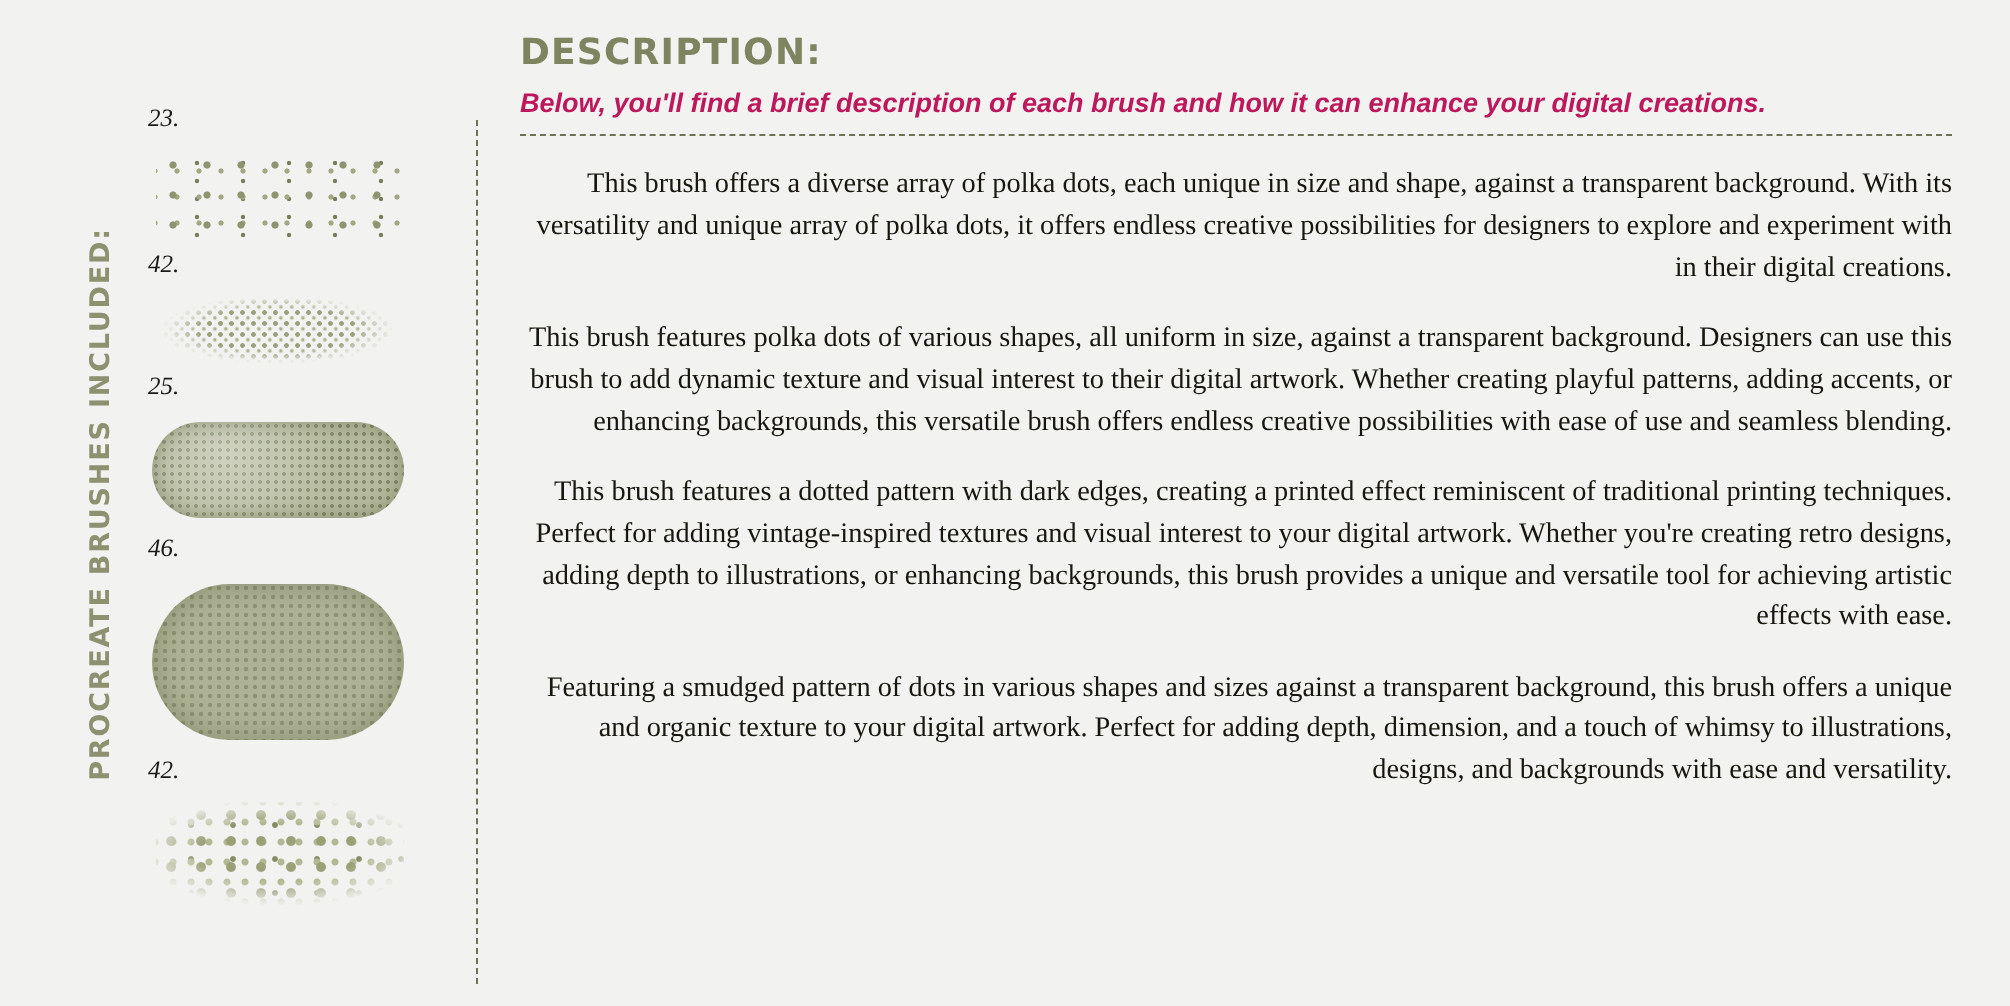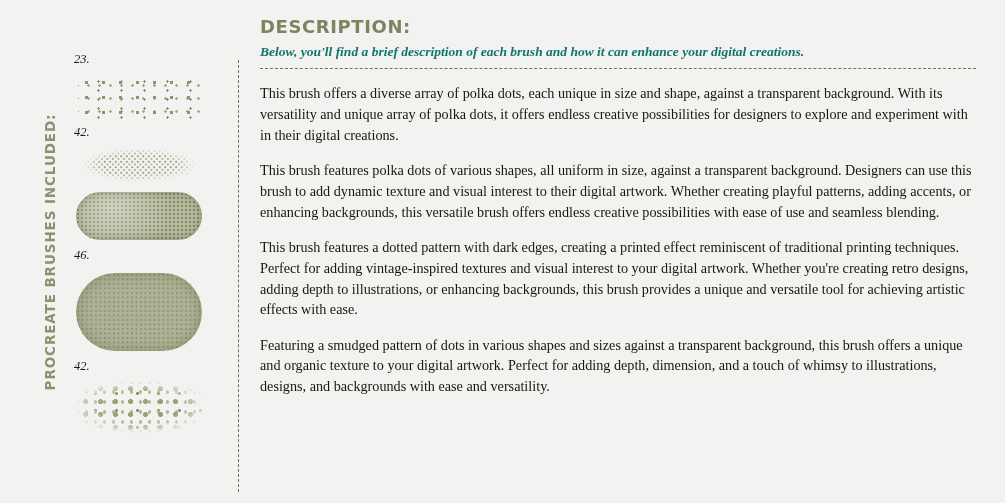--- a/index.html
+++ b/index.html
@@ -145,25 +145,25 @@
   }
   .desc-head {
     font-family: "DejaVu Sans", sans-serif;
     font-weight: bold;
     font-size: 18px;
     letter-spacing: 0.6px;
     color: #7f8460;
     margin-left: 22px;
   }
   .desc-sub {
-    font-family: Liberation Serif, serif;
+    font-family: Liberation Sans, sans-serif;
     font-weight: bold;
     font-style: italic;
     font-size: 13.5px;
-    color: #0f766e;
+    color: #be185d;
     margin: 7px 0 0 22px;
   }
   .divider {
     margin: 8px 0 0 22px;
     border-top: 1px dashed #6f7356;
     width: 716px;
     height: 0;
   }
   .vrule {
     position: absolute;
@@ -176,21 +176,21 @@
   .para-list {
     margin: 12px 0 0 22px;
     width: 716px;
   }
   .para {
     font-family: "Liberation Serif", serif;
     font-size: 14.2px;
     line-height: 1.47;
     color: #17170f;
     margin-bottom: 14px;
-    text-align: left;
+    text-align: right;
   }
   .para:last-child { margin-bottom: 0; }
 </style>
 </head>
 <body>
 
 <div id="page">
 
   <div class="side-label">
     <span>PROCREATE BRUSHES INCLUDED:</span>
@@ -206,20 +206,21 @@
     </div>
 
     <div class="brush-item">
       <div class="brush-num">42.</div>
       <div class="swatch sw24">
         <div class="dots"></div>
       </div>
     </div>
 
     <div class="brush-item">
+      <div class="brush-num">25.</div>
       <div class="swatch sw25">
         <div class="blob"></div>
       </div>
     </div>
 
     <div class="brush-item">
       <div class="brush-num">46.</div>
       <div class="swatch sw26">
         <div class="blob"></div>
       </div>

